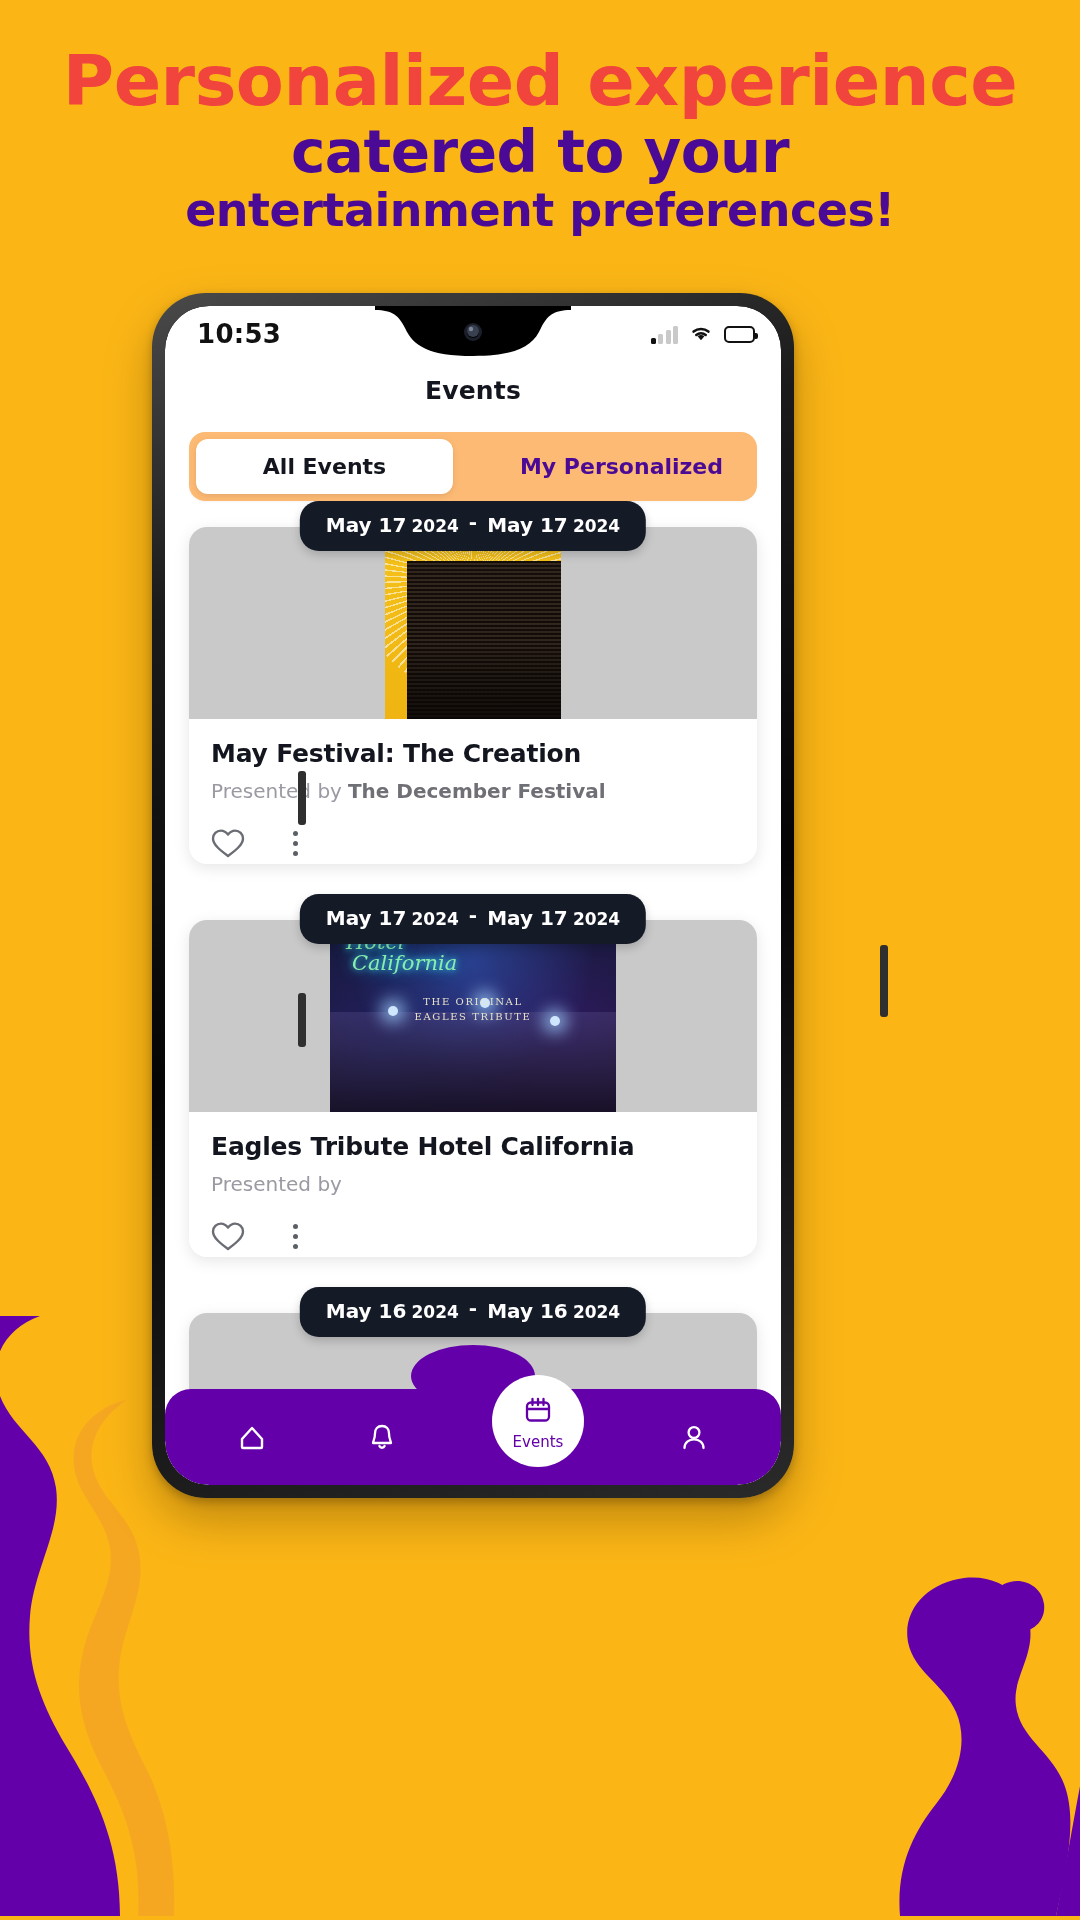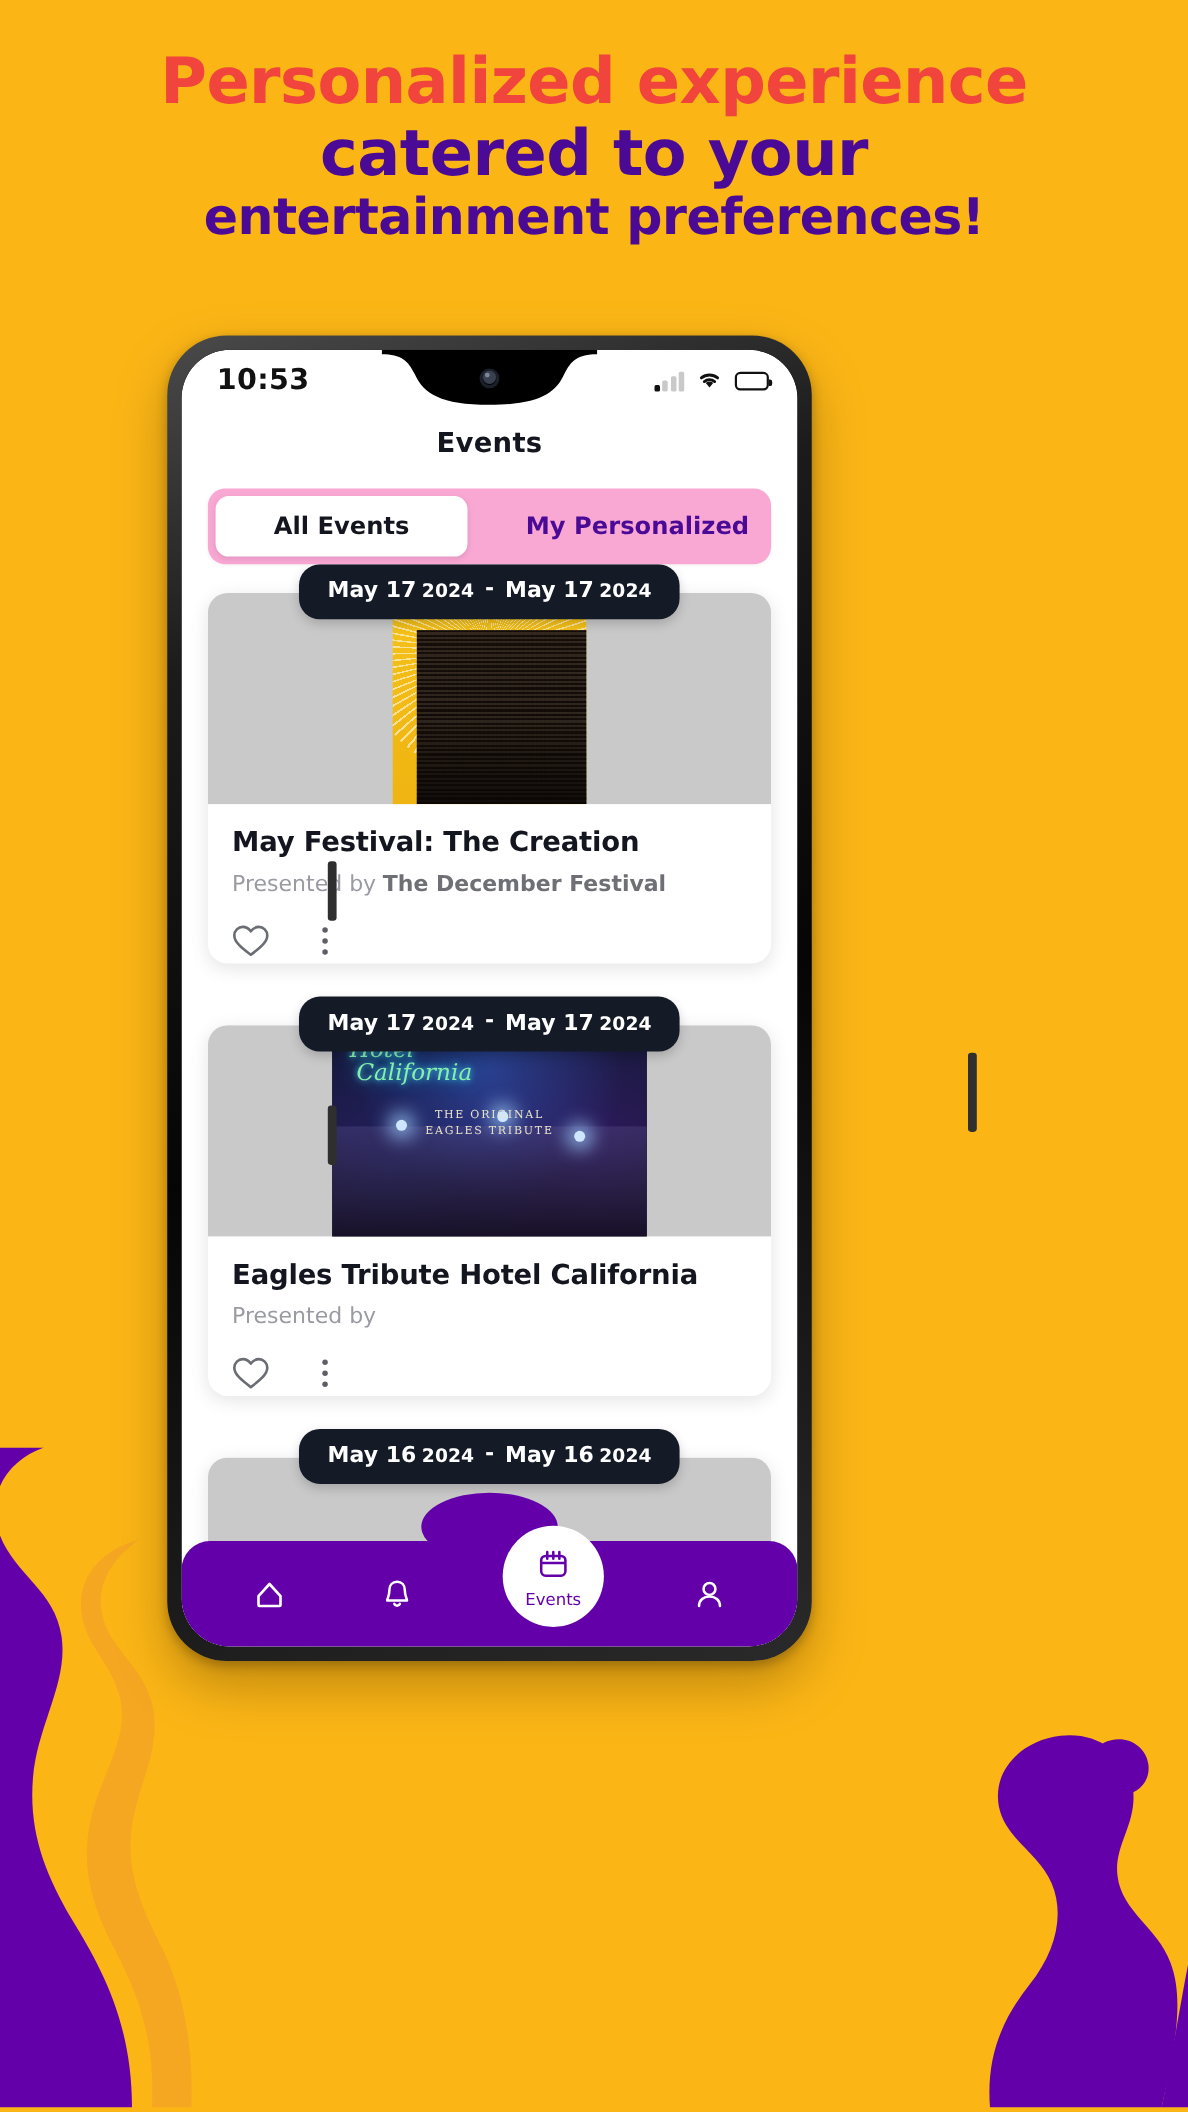--- a/index.html
+++ b/index.html
@@ -16,29 +16,29 @@
   .sil-right { right: -10px; bottom: 0; }
 
   
   .headline {
     position: absolute; top: 42px; left: 0; right: 0;
     text-align: center; z-index: 3;
     line-height: 1.12;
     font-weight: 800;
     letter-spacing: -0.5px;
   }
-  .headline .l1 { display:block; font-size: 58px; color: #F0443C; }
+  .headline .l1 { display:block; font-size: 70px; color: #F0443C; }
   .headline .l2 { display:block; font-size: 58px; color: #4B0A96; }
   .headline .l3 { display:block; font-size: 46px; color: #4B0A96; }
 
   
   .phone {
     position: absolute;
-    left: 152px; top: 305px;
-    width: 586px; height: 1205px;
+    left: 152px; top: 293px;
+    width: 642px; height: 1205px;
     background: linear-gradient(160deg,#4a4a4a 0%, #1b1b1b 22%, #050505 55%, #2a2a2a 100%);
     border-radius: 54px;
     padding: 13px;
     box-shadow: 0 22px 46px rgba(90,55,0,0.36), 0 4px 10px rgba(0,0,0,0.25);
     z-index: 2;
   }
   .phone-inner {
     position: relative; width: 100%; height: 100%;
     background: #000; border-radius: 44px; overflow: hidden;
   }
@@ -95,21 +95,21 @@
   .app-header {
     flex: 0 0 56px;
     display: flex; align-items: center; justify-content: center;
     font-size: 25px; font-weight: 700; color: #14161f;
     letter-spacing: .2px;
   }
 
   
   .tabs-wrap { padding: 14px 24px 0; flex: 0 0 auto; }
   .tabs {
-    display: flex; background: #f9a8d4; border-radius: 16px; padding: 7px;
+    display: flex; background: #fdba74; border-radius: 16px; padding: 7px;
     box-shadow: 0 1px 3px rgba(0,0,0,0.04);
     gap: 40px;
   }
   .tab {
     flex: 1; text-align: center; padding: 15px 4px;
     font-size: 22px; font-weight: 700; border-radius: 12px;
     color: #4B0A96; cursor: pointer;
   }
   .tab.active { background: #fff; color: #14161f; box-shadow: 0 2px 6px rgba(0,0,0,0.10); }
 

